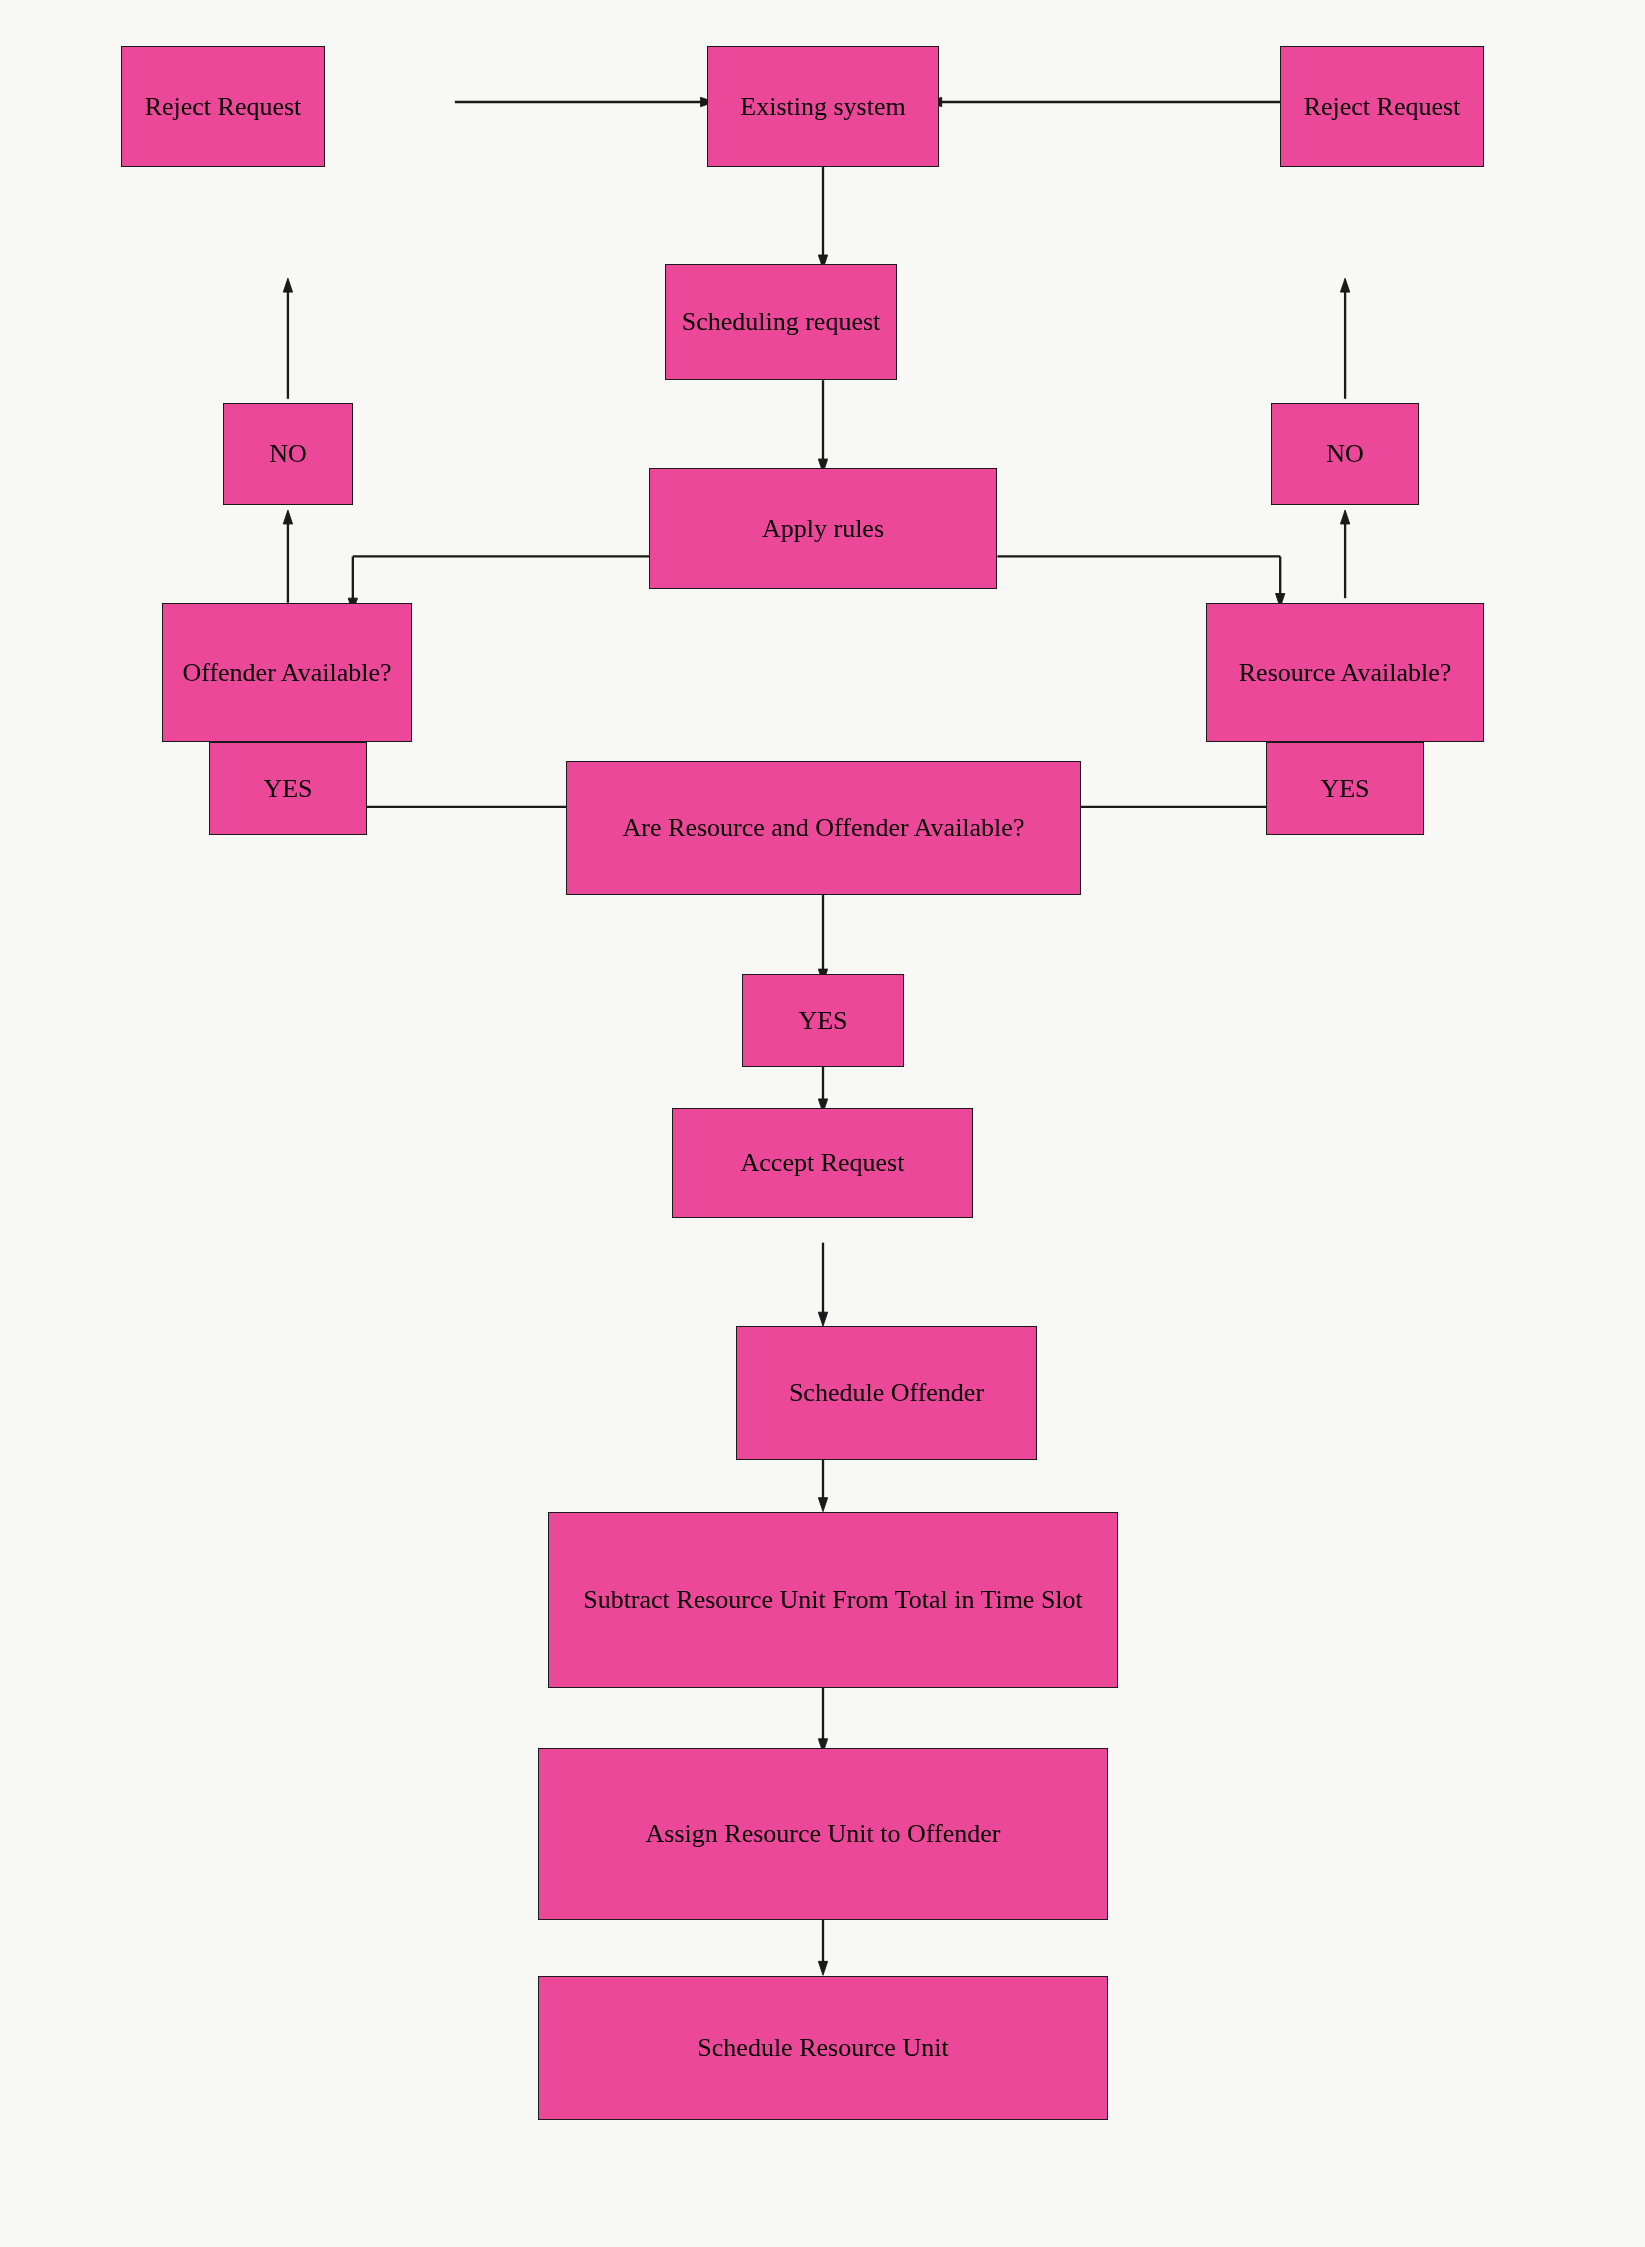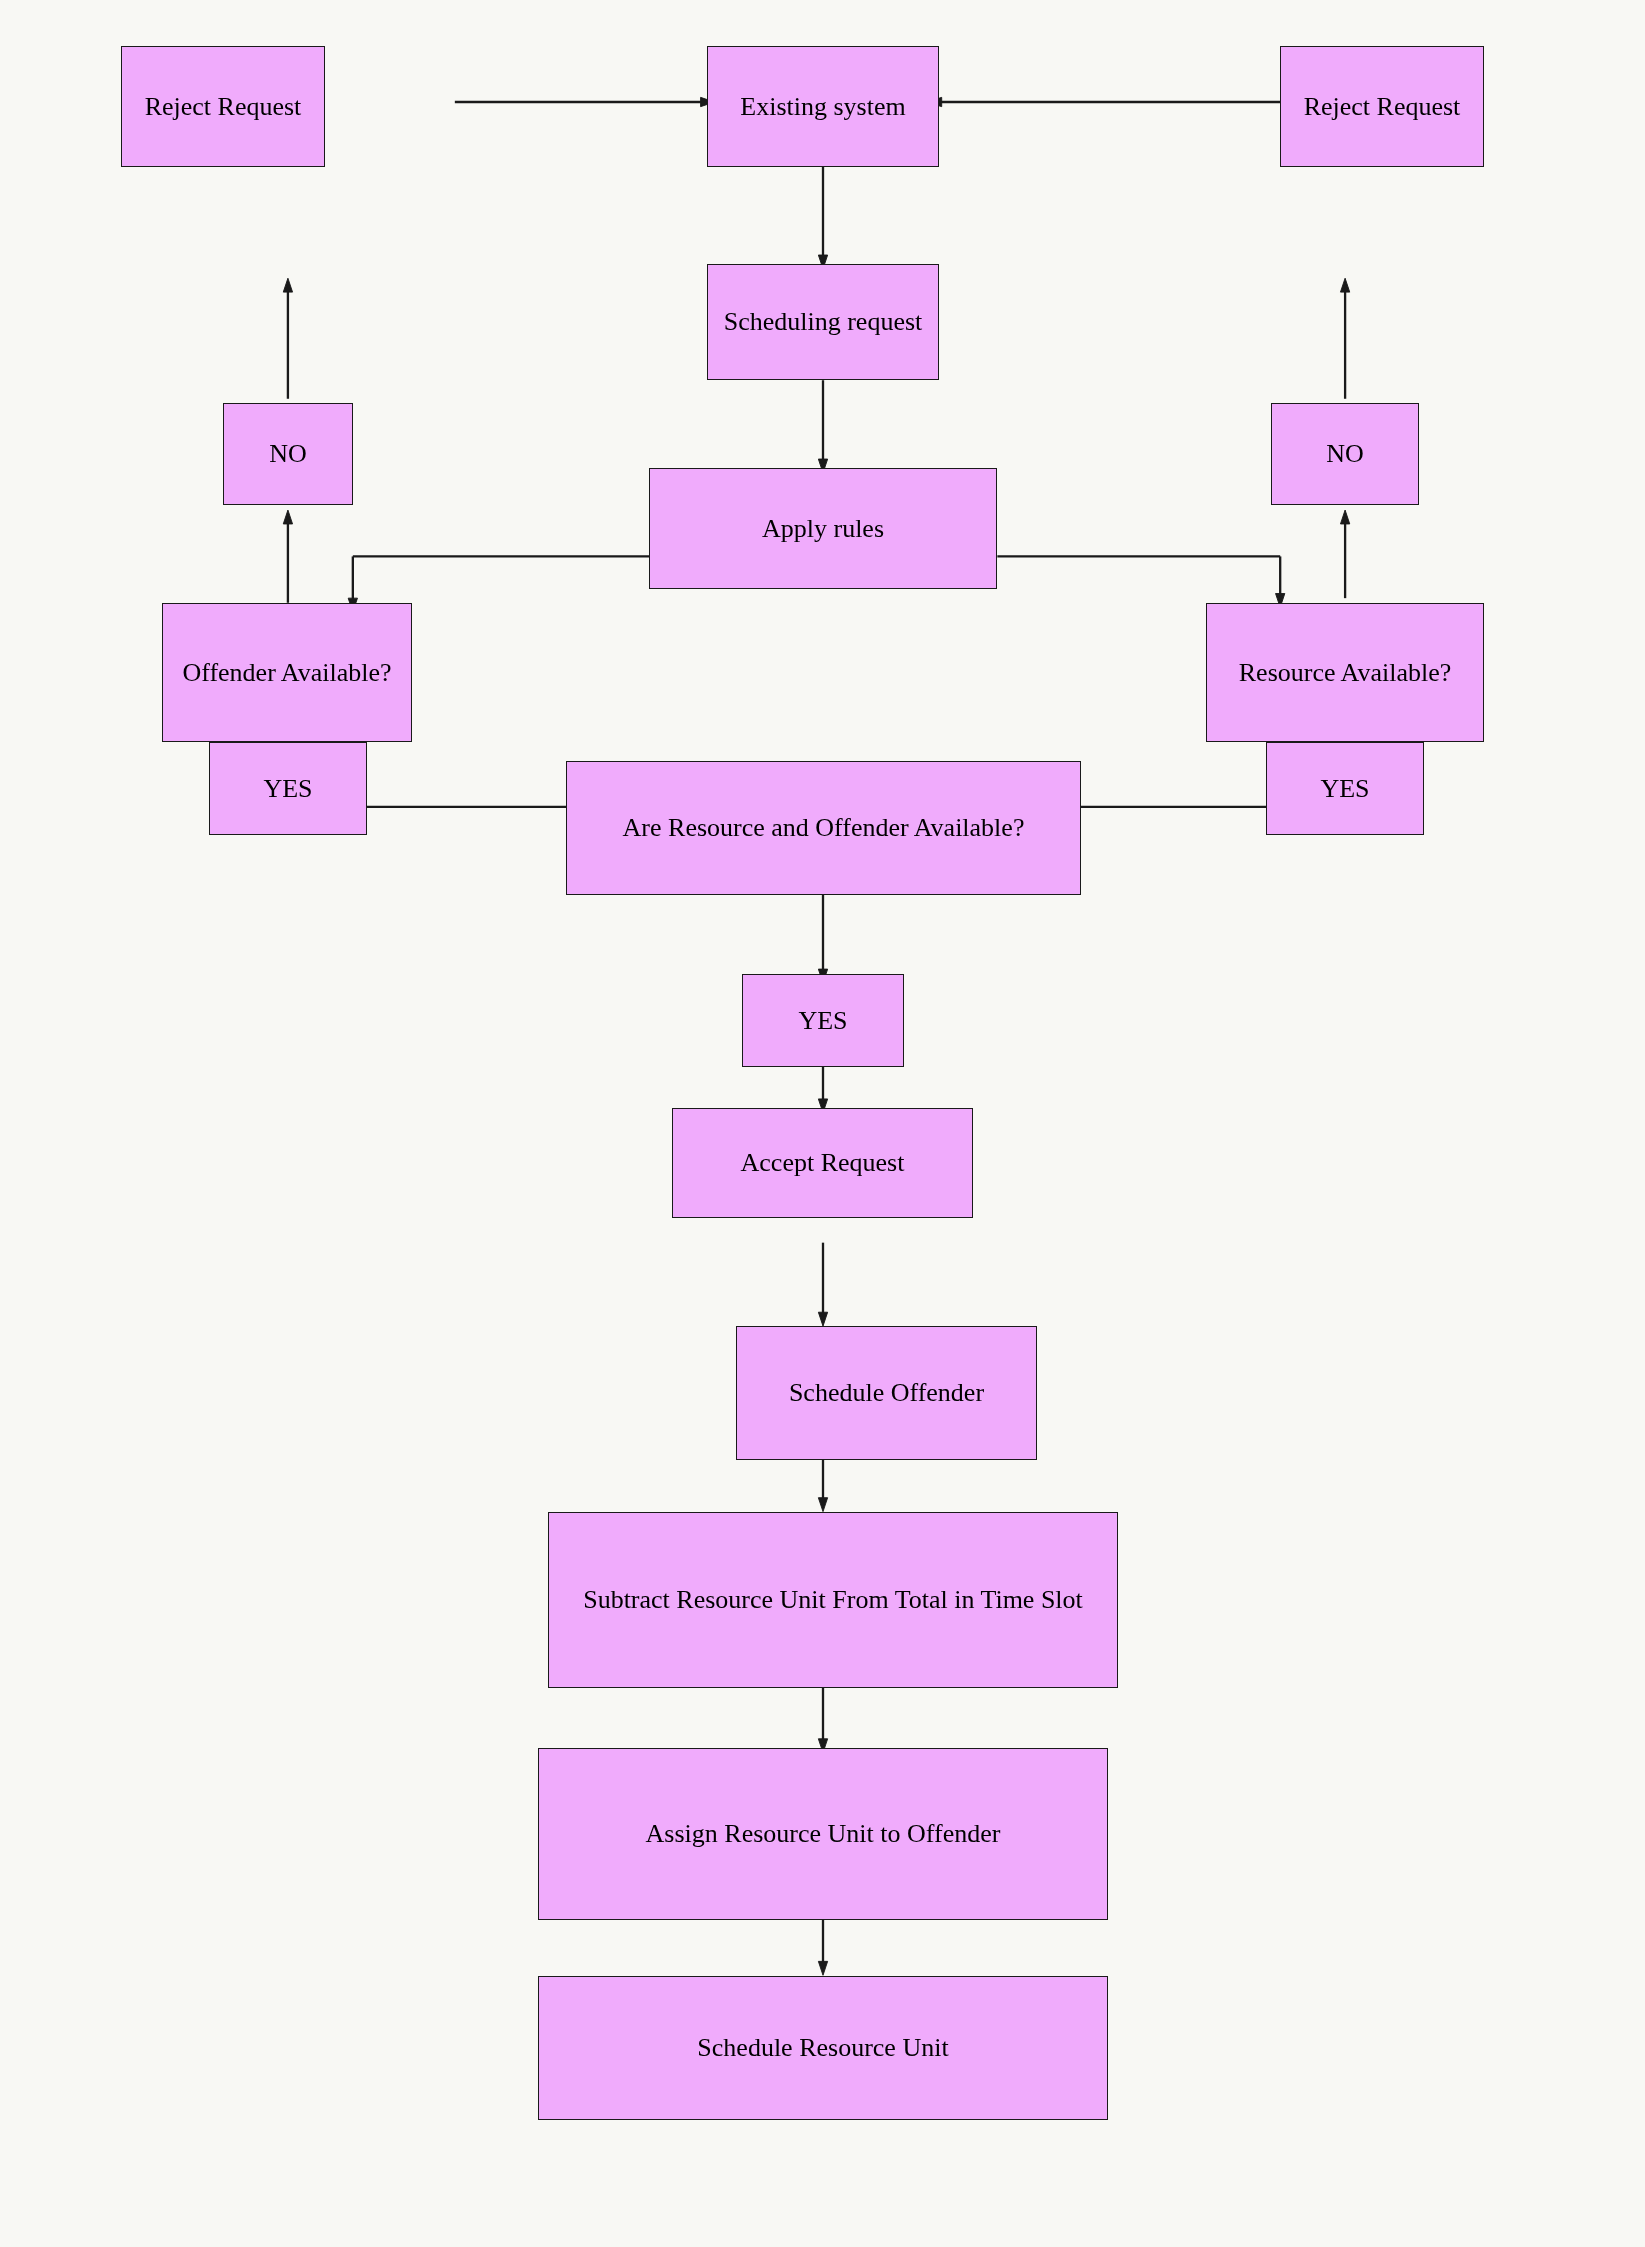--- a/index.html
+++ b/index.html
@@ -13,21 +13,21 @@
     }
     .diagram-container {
       position: relative;
       width: 1646px;
       height: 2247px;
       background: #f8f8f4;
     }
     .box {
       position: absolute;
       border: 1.9px solid #1a1a1a;
-      background: #f0abfc;
+      background: #ec4899;
       display: flex;
       align-items: center;
       justify-content: center;
       text-align: center;
       font-size: 26px;
       line-height: 1.3;
       padding: 7.4px 11px;
     }
     svg.arrows {
       position: absolute;
@@ -113,21 +113,21 @@
     <polygon points="887,2130 882,2115 892,2115"></polygon>
 
     <line x1="310" y1="795" x2="310" y2="810"></line>
 
     <line x1="1450" y1="795" x2="1450" y2="810"></line>
   </svg>
 
   <div class="box" style="left:707px; top:46px; width:232px; height:121px;">Existing
 system</div>
 
-  <div class="box" style="left:707px; top:264px; width:232px; height:116px;">Scheduling
+  <div class="box" style="left:665px; top:264px; width:232px; height:116px;">Scheduling
 request</div>
 
   <div class="box" style="left:649px; top:468px; width:348px; height:121px;">Apply rules</div>
 
   <div class="box" style="left:121px; top:46px; width:204px; height:121px;">Reject
 Request</div>
 
   <div class="box" style="left:223px; top:403px; width:130px; height:102px;">NO</div>
 
   <div class="box" style="left:162px; top:603px; width:250px; height:139px;">Offender

